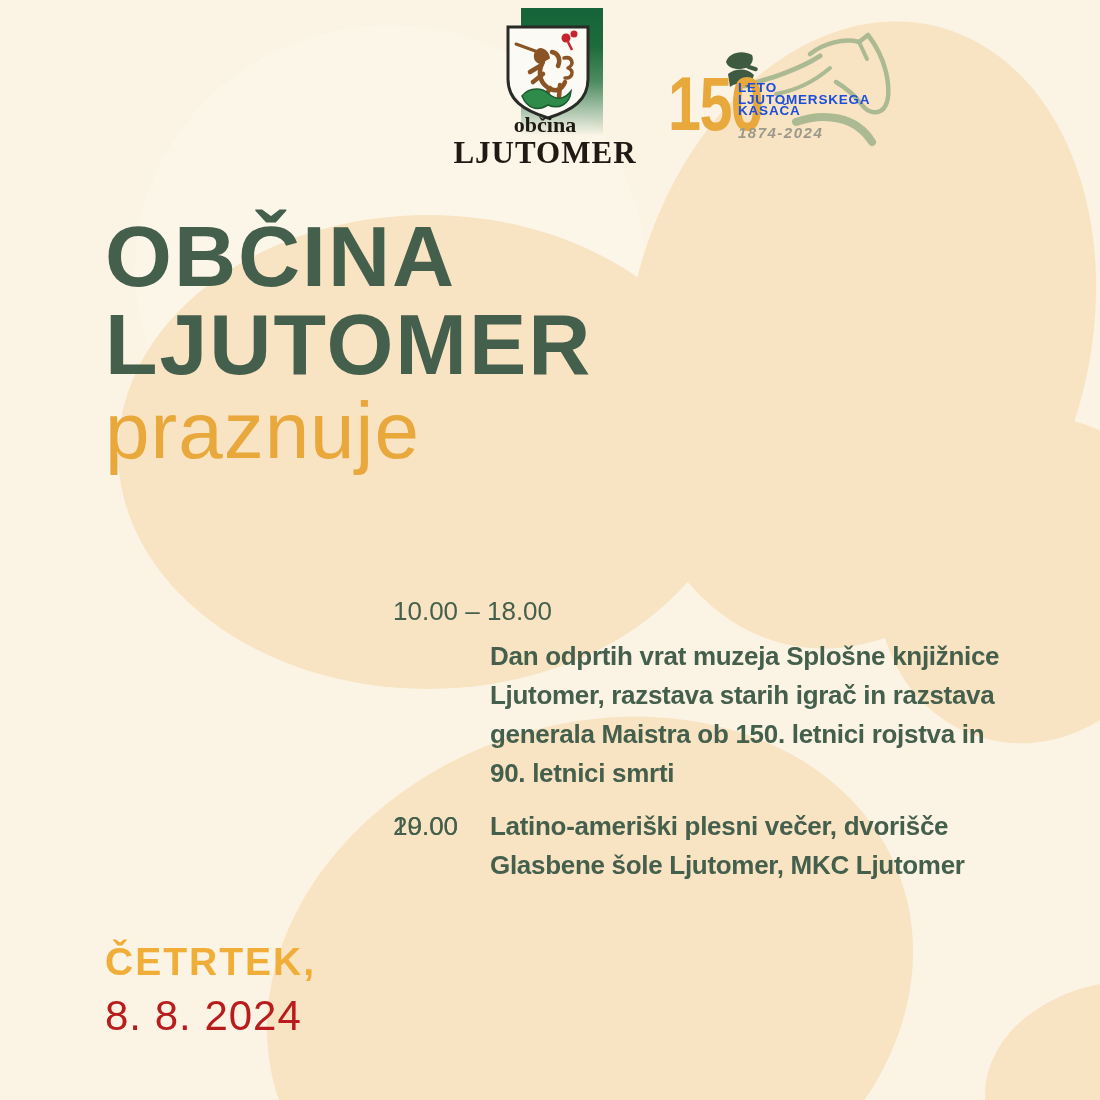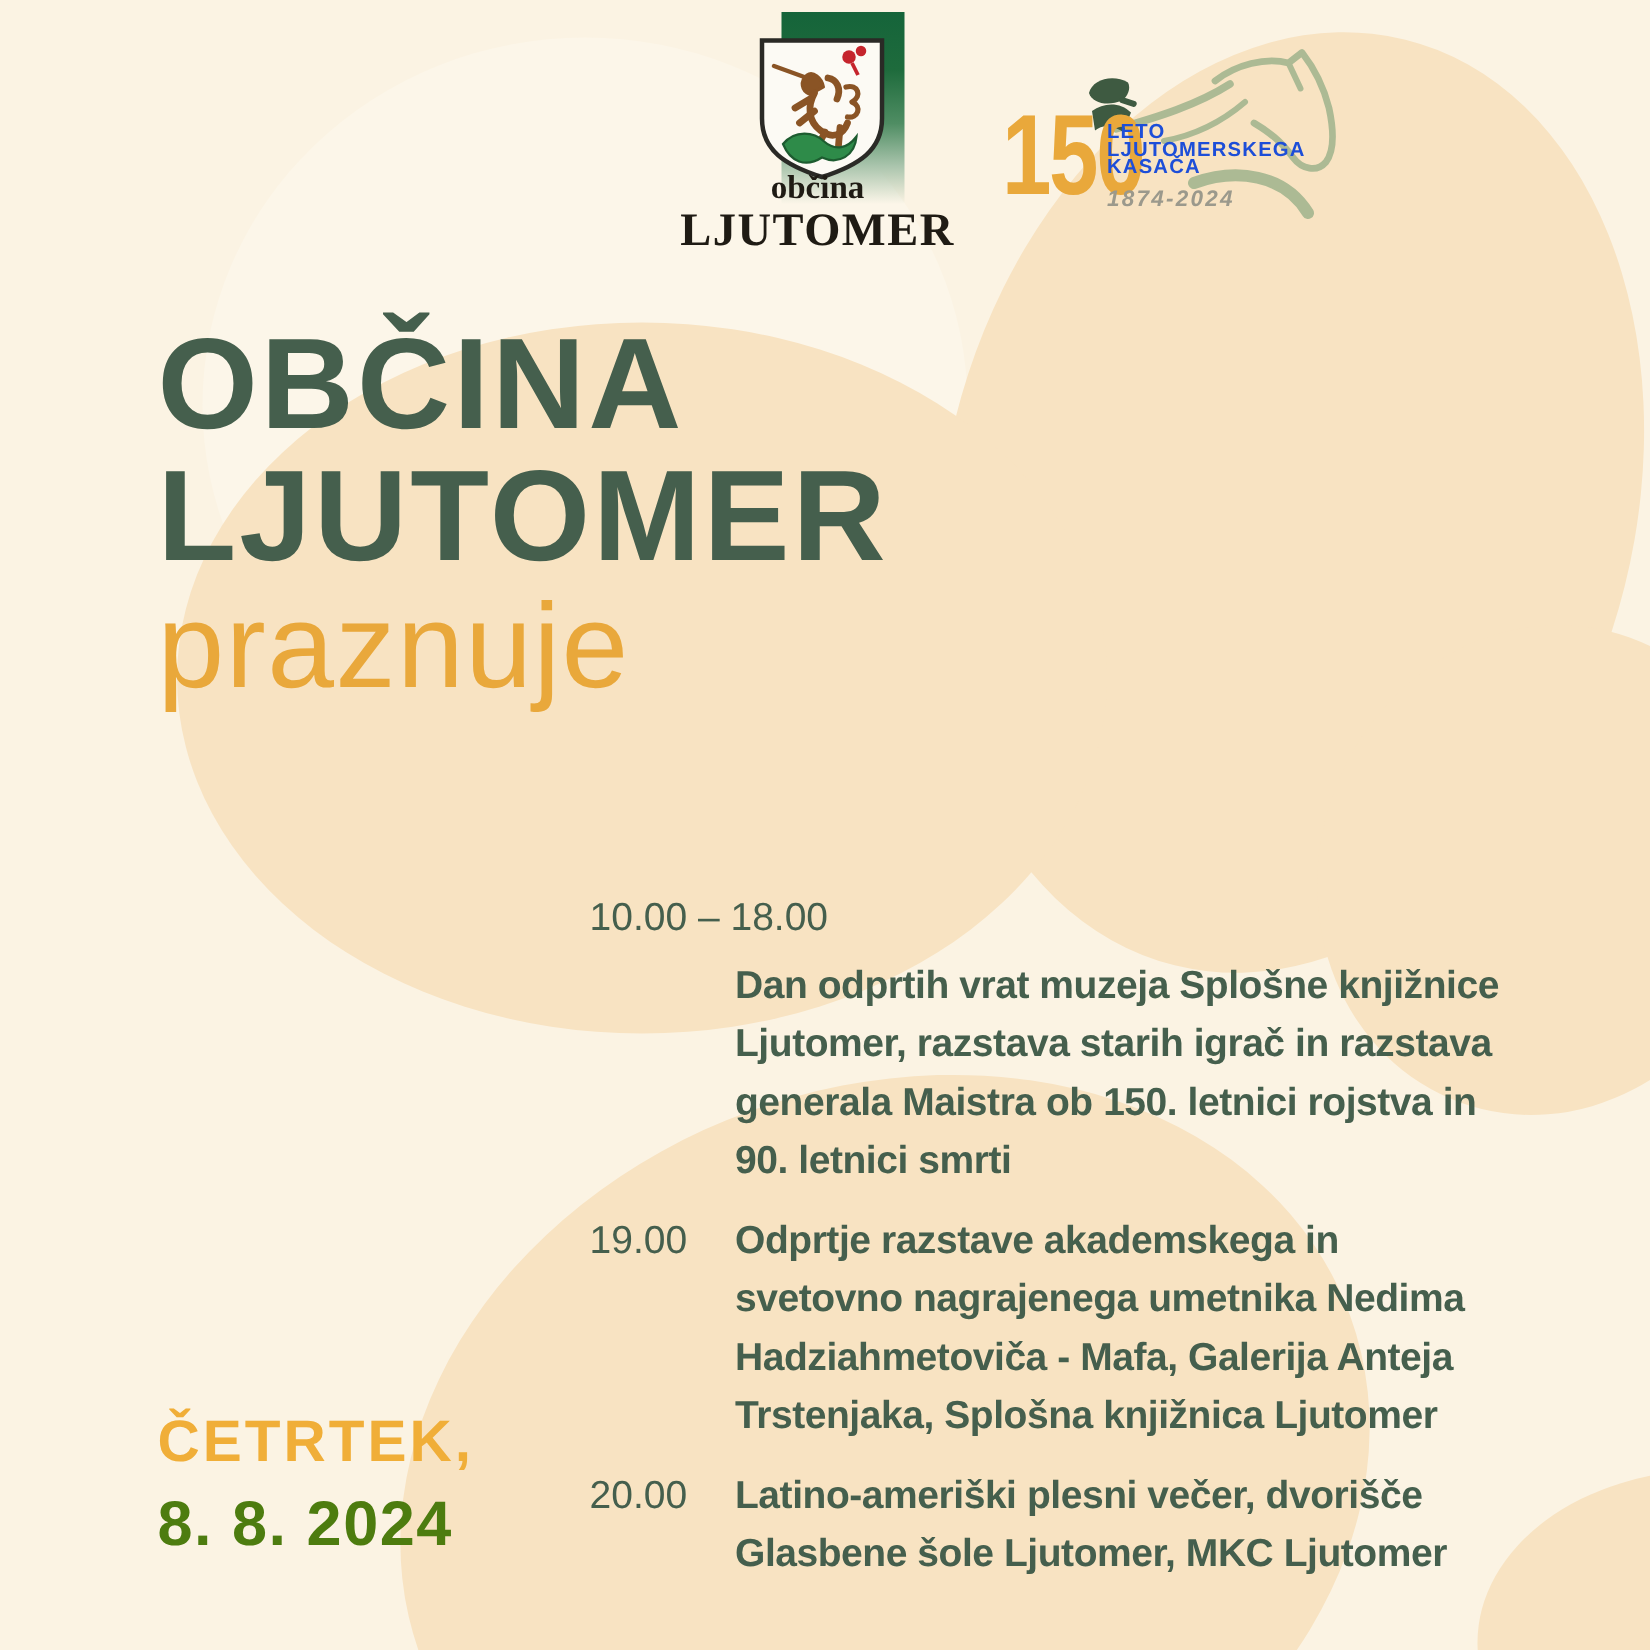--- a/index.html
+++ b/index.html
@@ -58,21 +58,21 @@
   .day-word{
     position:absolute;left:108px;top:818px;
     font-size:98px;font-weight:700;color:#455F4D;line-height:1;
   }
   .day-weekday{
     position:absolute;left:105px;top:940px;
     font-size:39px;font-weight:700;color:#F0AE38;letter-spacing:2px;
   }
   .day-date{
     position:absolute;left:105px;top:992px;
-    font-size:42px;font-weight:700;color:#4d7c0f;letter-spacing:1px;
+    font-size:42px;font-weight:400;color:#b91c1c;letter-spacing:1px;
   }
 
   
   .schedule{position:absolute;left:393px;top:592px;width:640px;color:#455F4D;}
   .entry{position:relative;margin-bottom:14px;}
   .entry .time{
     position:absolute;left:0;top:0;
     font-size:26px;font-weight:400;line-height:39px;white-space:nowrap;
   }
   .entry .text{
@@ -163,24 +163,20 @@
   <div class="schedule">
     <div class="entry first">
       <div class="time">10.00 – 18.00</div>
       <div class="text">Dan odprtih vrat muzeja Splošne knjižnice
 Ljutomer, razstava starih igrač in razstava
 generala Maistra ob 150. letnici rojstva in
 90. letnici smrti</div>
     </div>
     <div class="entry">
       <div class="time">19.00</div>
-      <div class="text">Odprtje razstave akademskega in
-svetovno nagrajenega umetnika Nedima
-Hadziahmetoviča - Mafa, Galerija Anteja
-Trstenjaka, Splošna knjižnica Ljutomer</div>
     </div>
     <div class="entry">
       <div class="time">20.00</div>
       <div class="text">Latino-ameriški plesni večer, dvorišče
 Glasbene šole Ljutomer, MKC Ljutomer</div>
     </div>
   </div>
 
 </div>
 

